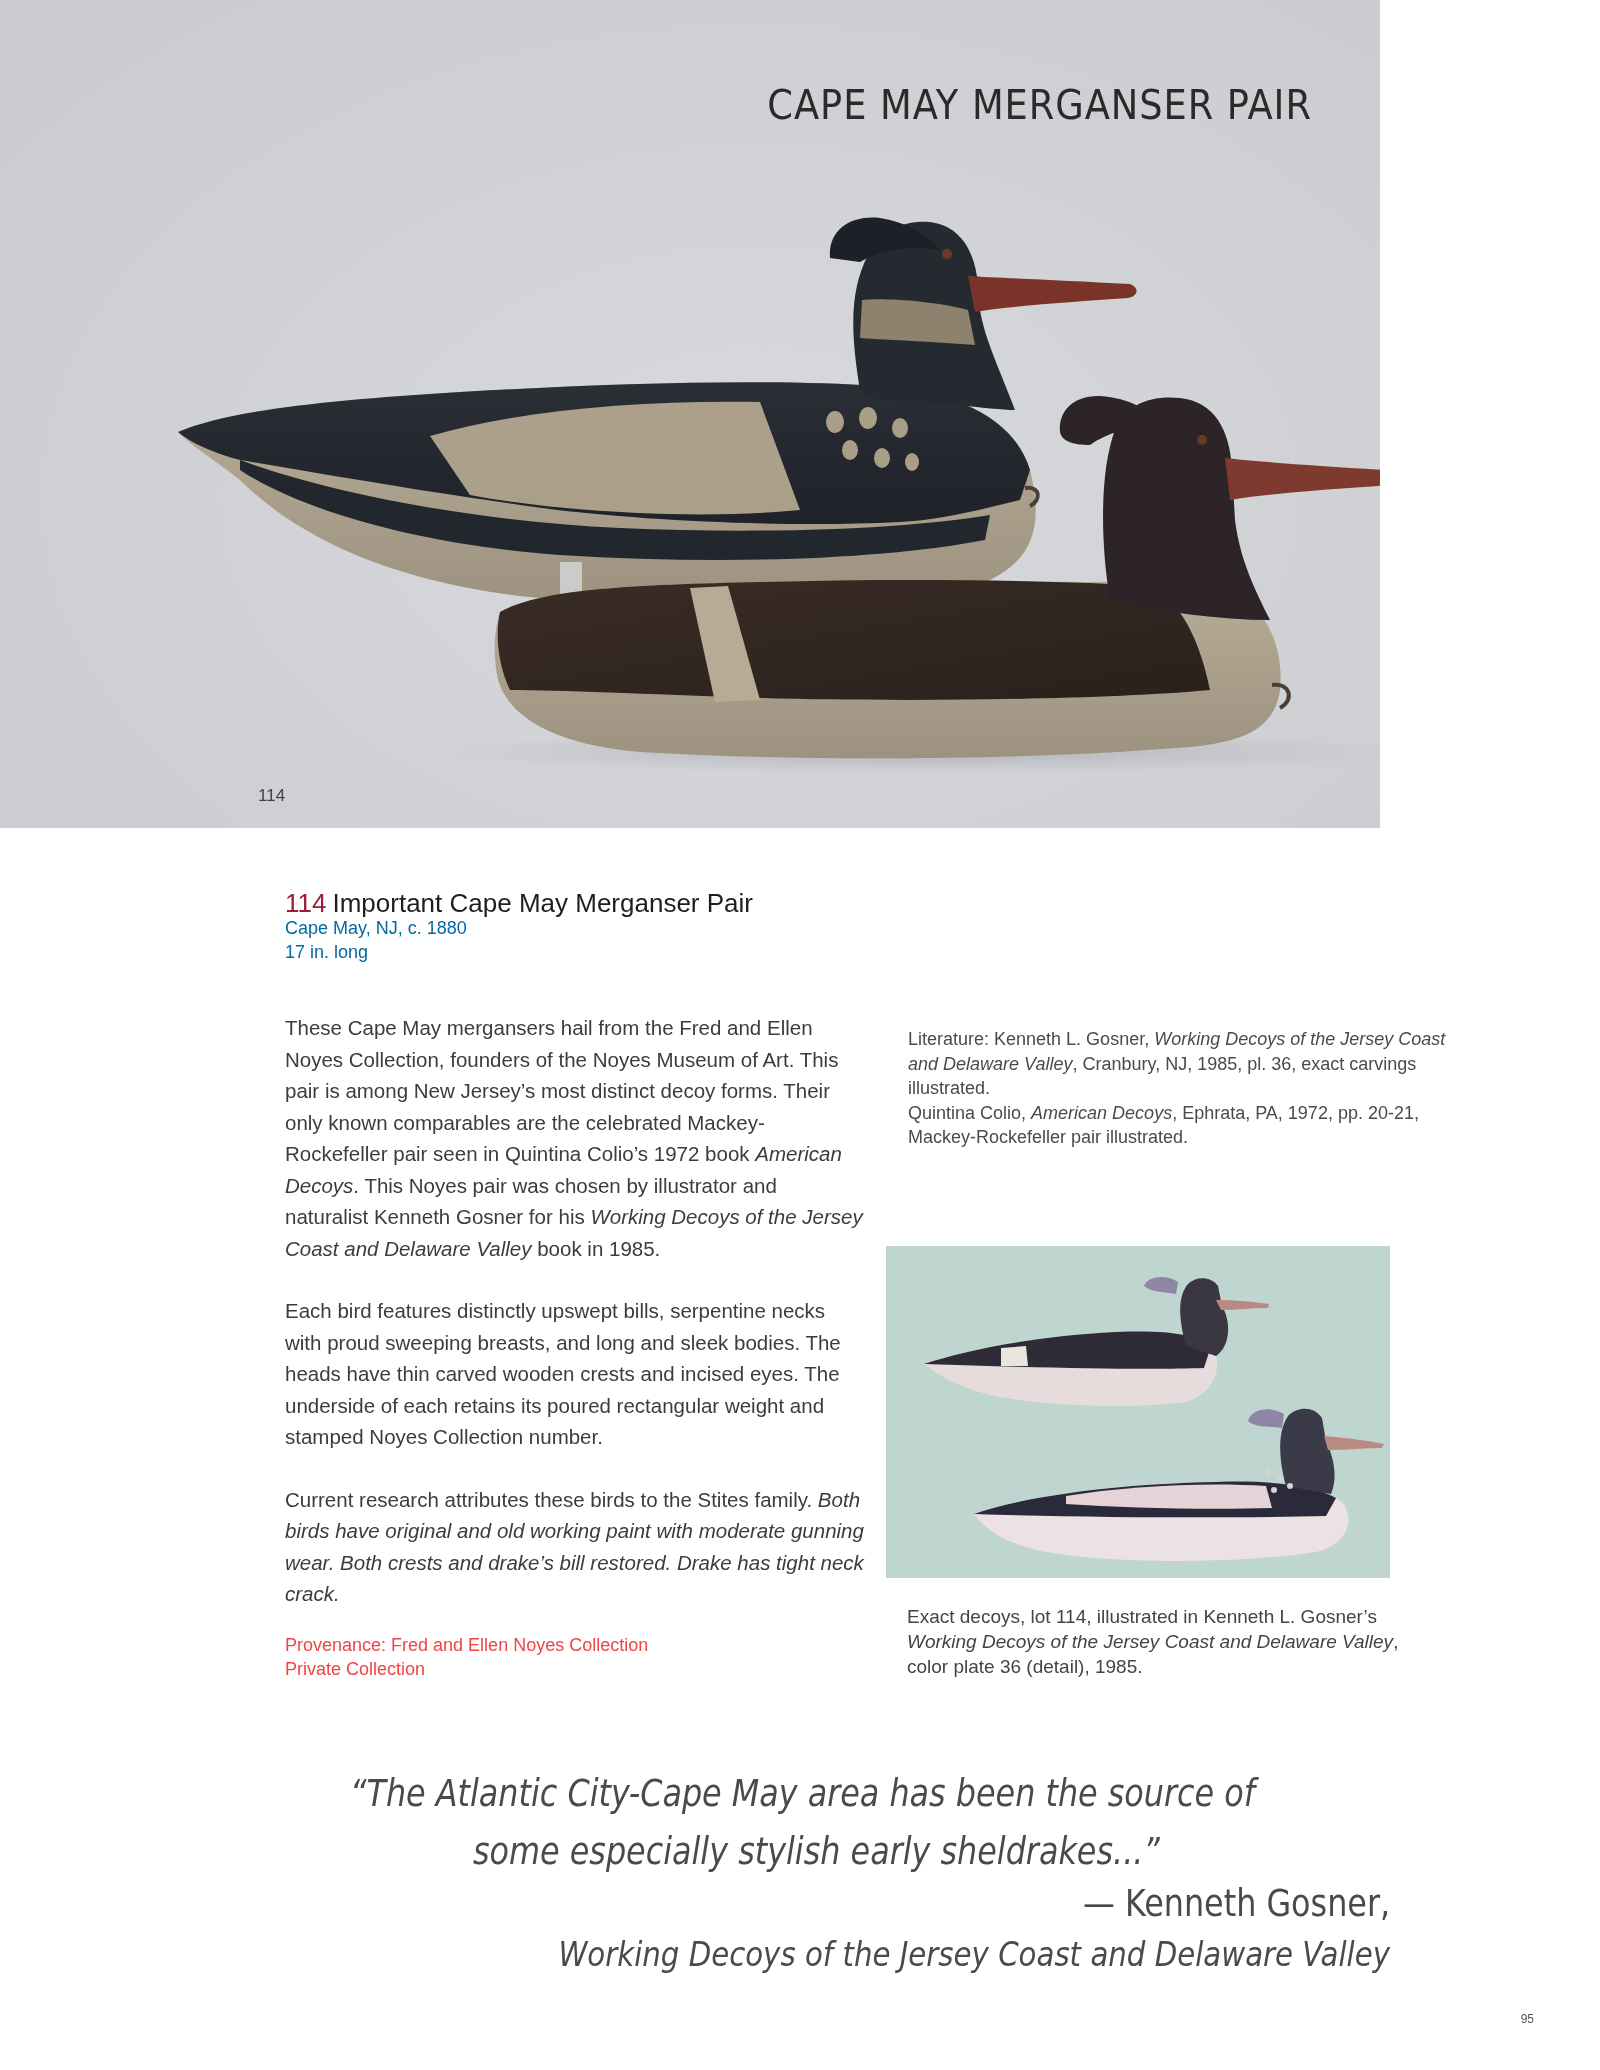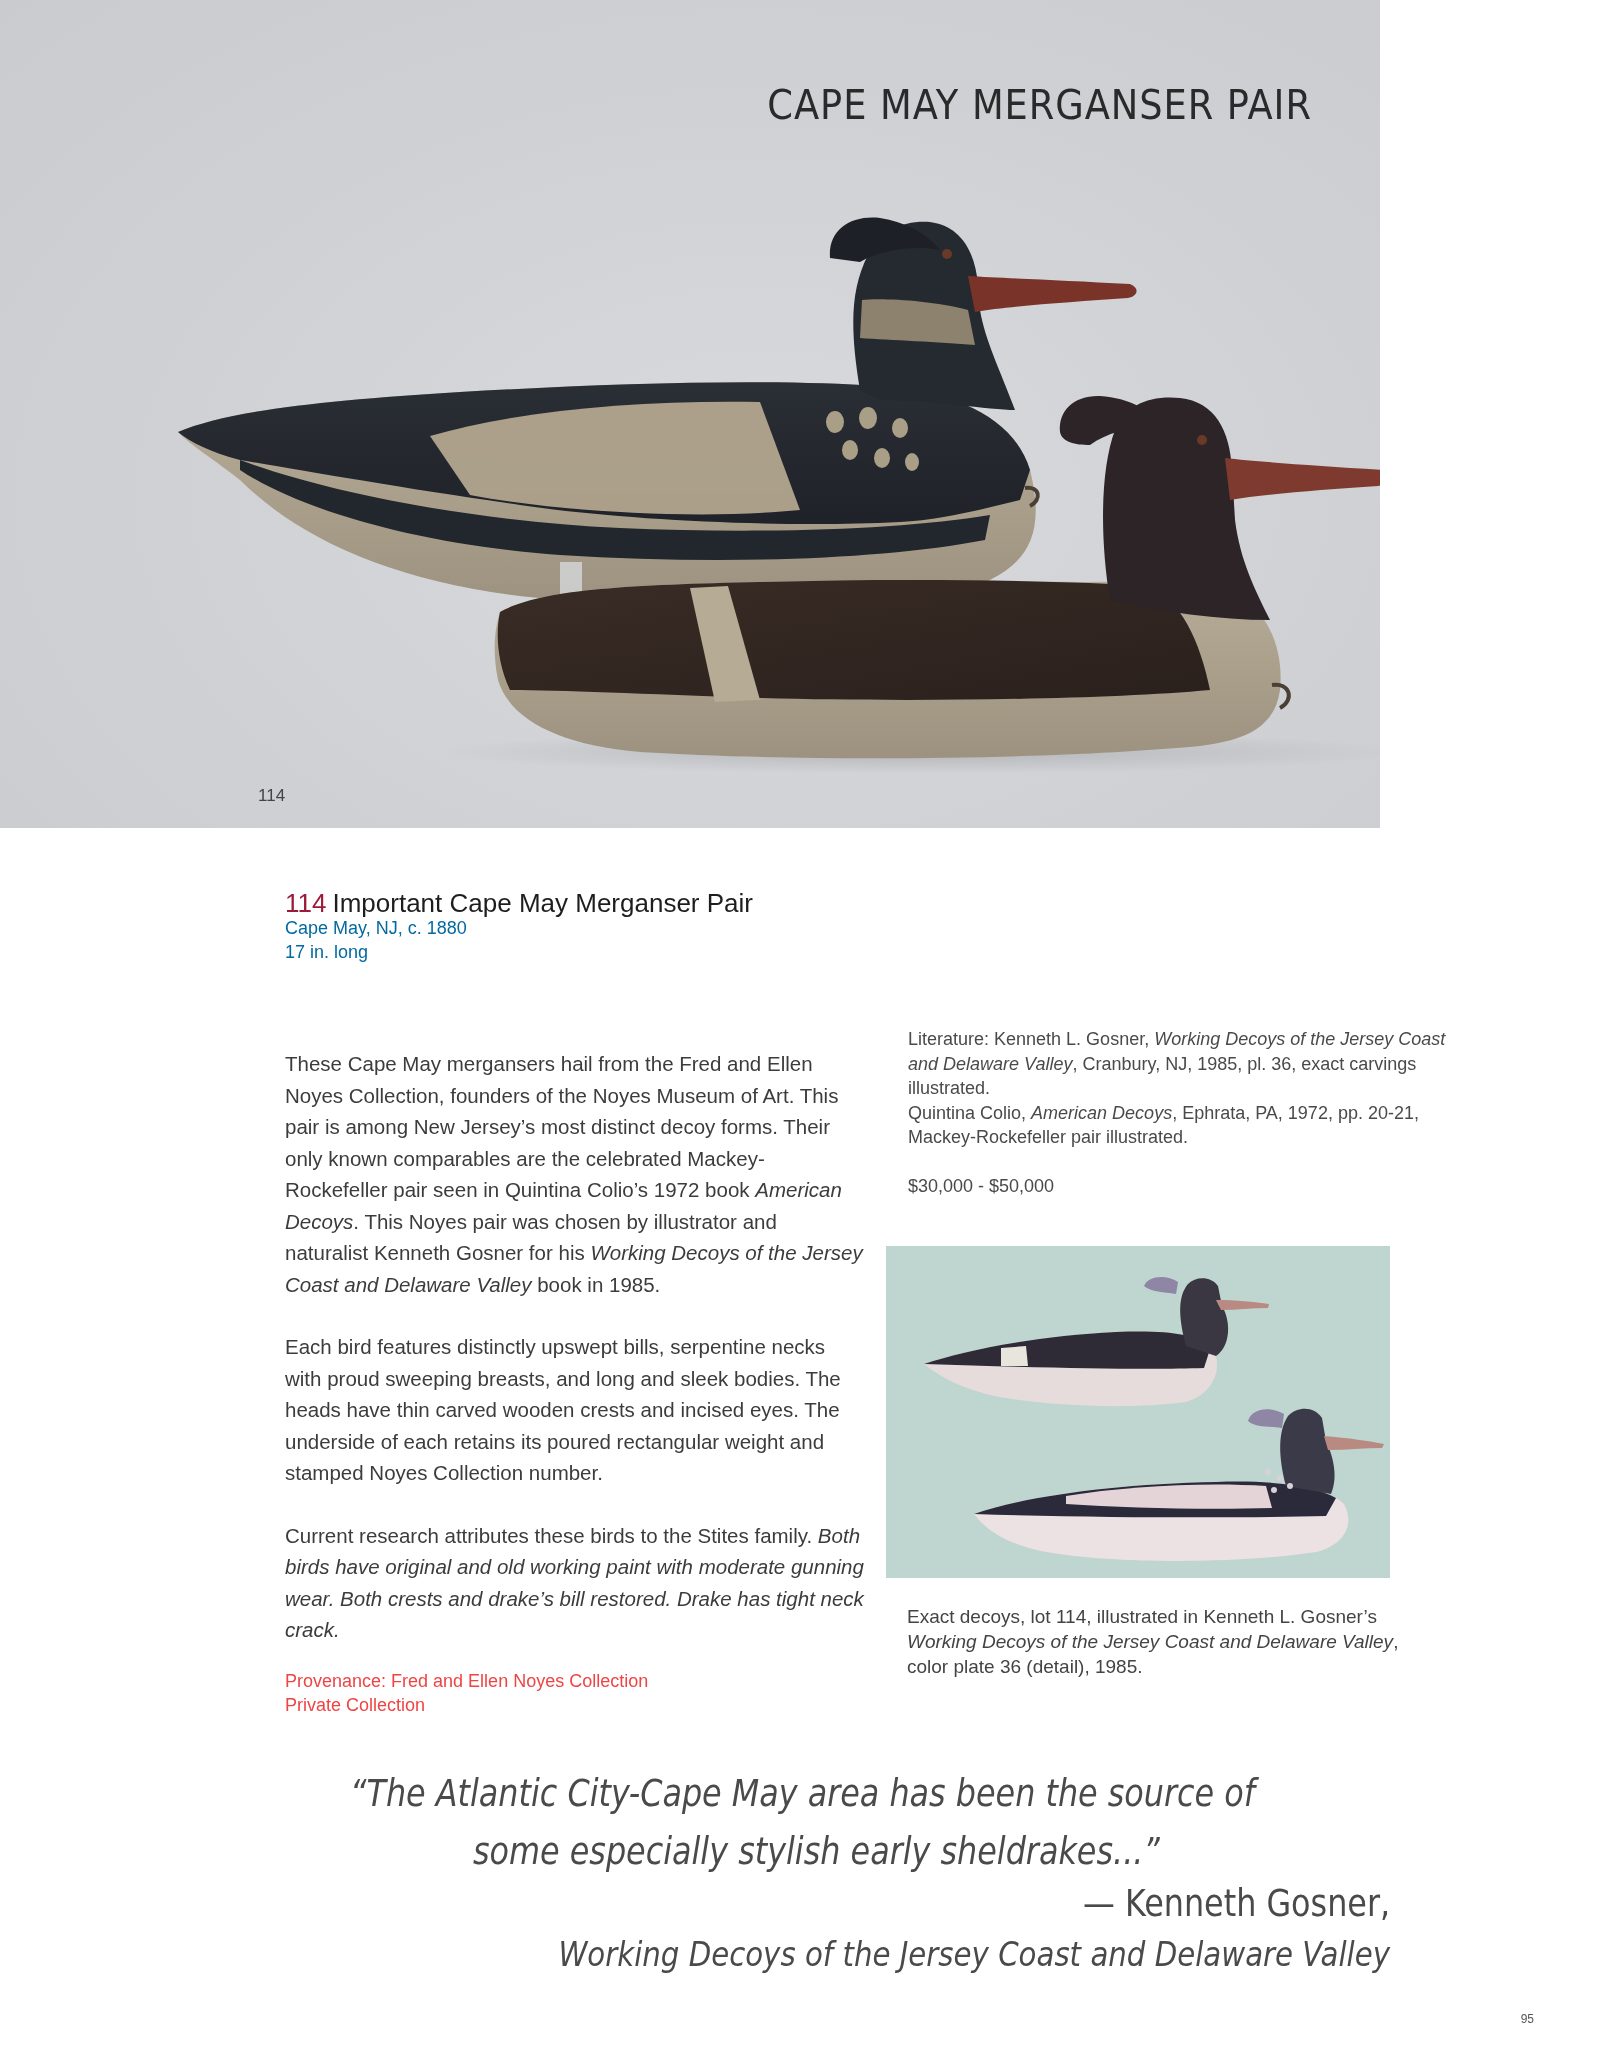--- a/index.html
+++ b/index.html
@@ -23,21 +23,21 @@
     position: absolute; left: 258px; top: 786px; font-size: 17px; color: #444;
   }
   .hero svg { position: absolute; left: 0; top: 0; }
 
   .lot-header { position: absolute; left: 285px; top: 890px; }
   .lot-header .line1 { font-size: 26px; color: #1e1e1e; line-height: 26px; }
   .lot-num { color: #9b1b3a; margin-right: 6px; }
   .lot-header .sub { font-size: 18px; color: #0369a1; line-height: 24px; }
 
   .col-left {
-    position: absolute; left: 285px; top: 1048px; width: 580px;
+    position: absolute; left: 285px; top: 1012px; width: 580px;
     font-size: 20.5px; line-height: 31.5px; color: #3c3c3c;
   }
   .col-left p { margin: 0 0 31px 0; }
   .col-left .prov { font-size: 18px; line-height: 24px; color: #ef4444; margin-top: -8px; }
 
   .col-right {
     position: absolute; left: 908px; top: 1027px; width: 560px;
     font-size: 18px; line-height: 24.5px; color: #4a4a4a;
   }
   .col-right p { margin: 0; }
@@ -143,21 +143,20 @@
   <p><span>Current research attributes these birds to the Stites family. </span><i>Both birds have original and old working paint with moderate gunning wear. Both crests and drake’s bill restored. Drake has tight neck crack.</i></p>
   <div class="prov">
     <div>Provenance: Fred and Ellen Noyes Collection</div>
     <div>Private Collection</div>
   </div>
 </div>
 
 <div class="col-right">
   <p><span>Literature: Kenneth L. Gosner, </span><i>Working Decoys of the Jersey Coast and Delaware Valley</i><span>, Cranbury, NJ, 1985, pl. 36, exact carvings illustrated.</span></p>
   <p><span>Quintina Colio, </span><i>American Decoys</i><span>, Ephrata, PA, 1972, pp. 20-21, Mackey-Rockefeller pair illustrated.</span></p>
-  <p class="estimate">$30,000 - $50,000</p>
 </div>
 
 <div class="plate">
   <svg width="504" height="332" viewBox="0 0 504 332">
 
     <path d="M38,118 C80,104 150,90 230,86 C280,84 320,90 330,110 C335,130 322,150 300,156 C240,164 150,160 100,148 C70,140 50,128 38,118 Z" fill="#e6dcdc"></path>
     <path d="M38,118 C80,104 150,90 230,86 C280,84 310,88 325,100 L318,122 C260,124 160,122 38,118 Z" fill="#2e2a36"></path>
     <path d="M115,102 L140,100 L142,120 L115,120 Z" fill="#e8e6dc"></path>
     <path d="M300,100 C292,70 292,50 302,38 C310,30 325,30 332,40 L336,60 C345,75 345,100 330,110 Z" fill="#3a3642"></path>
     <path d="M258,40 C262,30 280,28 292,36 L290,48 C278,46 265,46 258,40 Z" fill="#8e86a4"></path>

